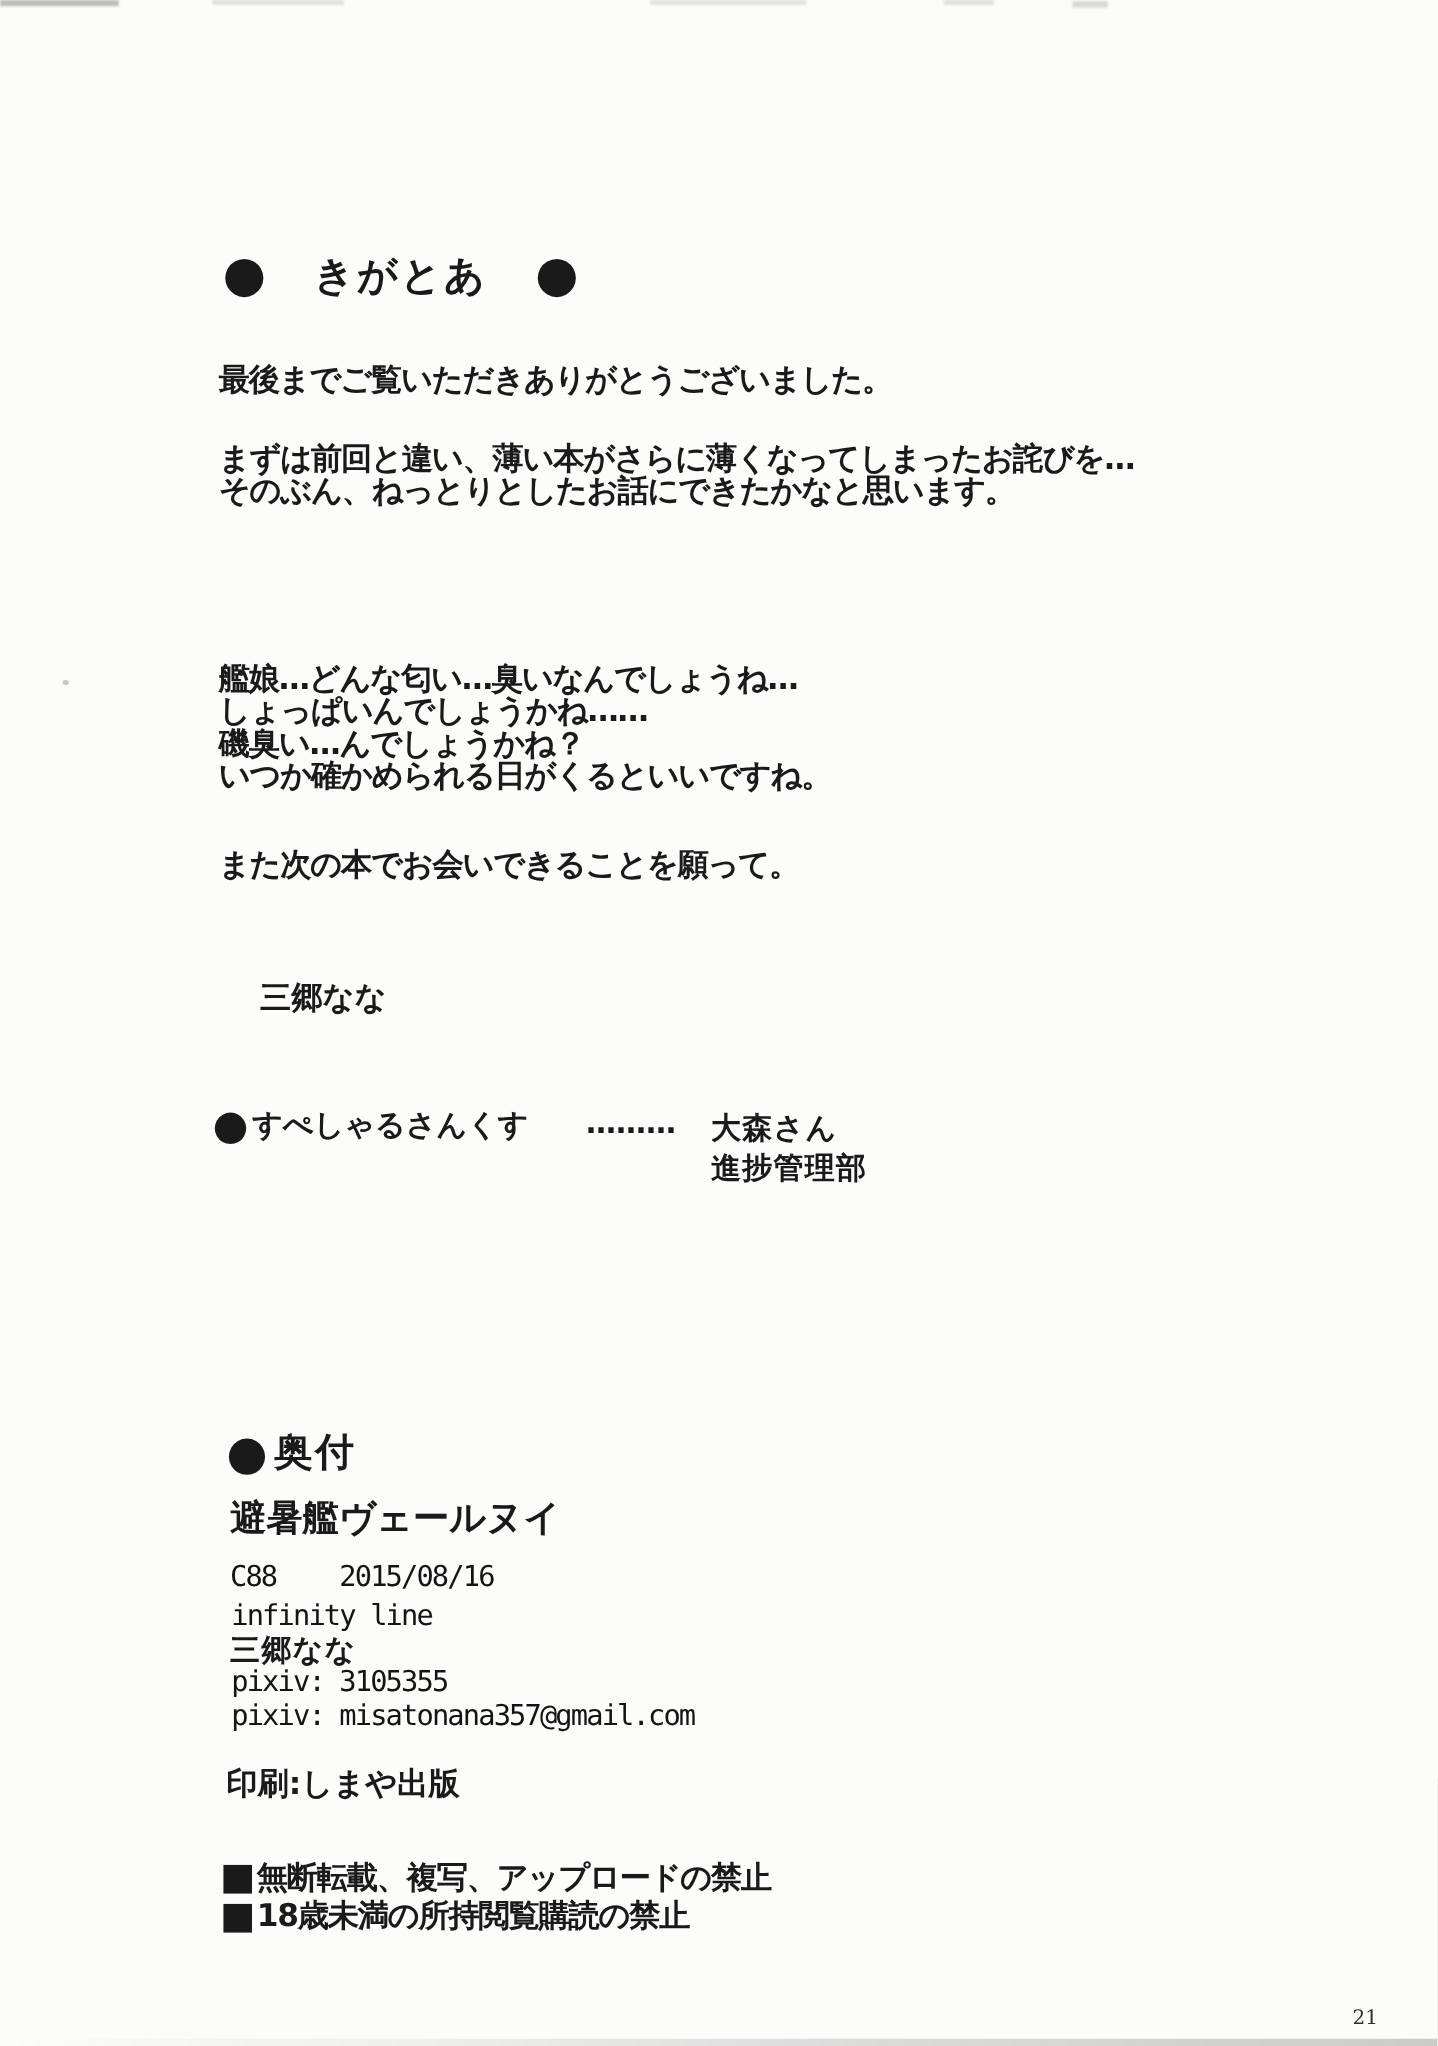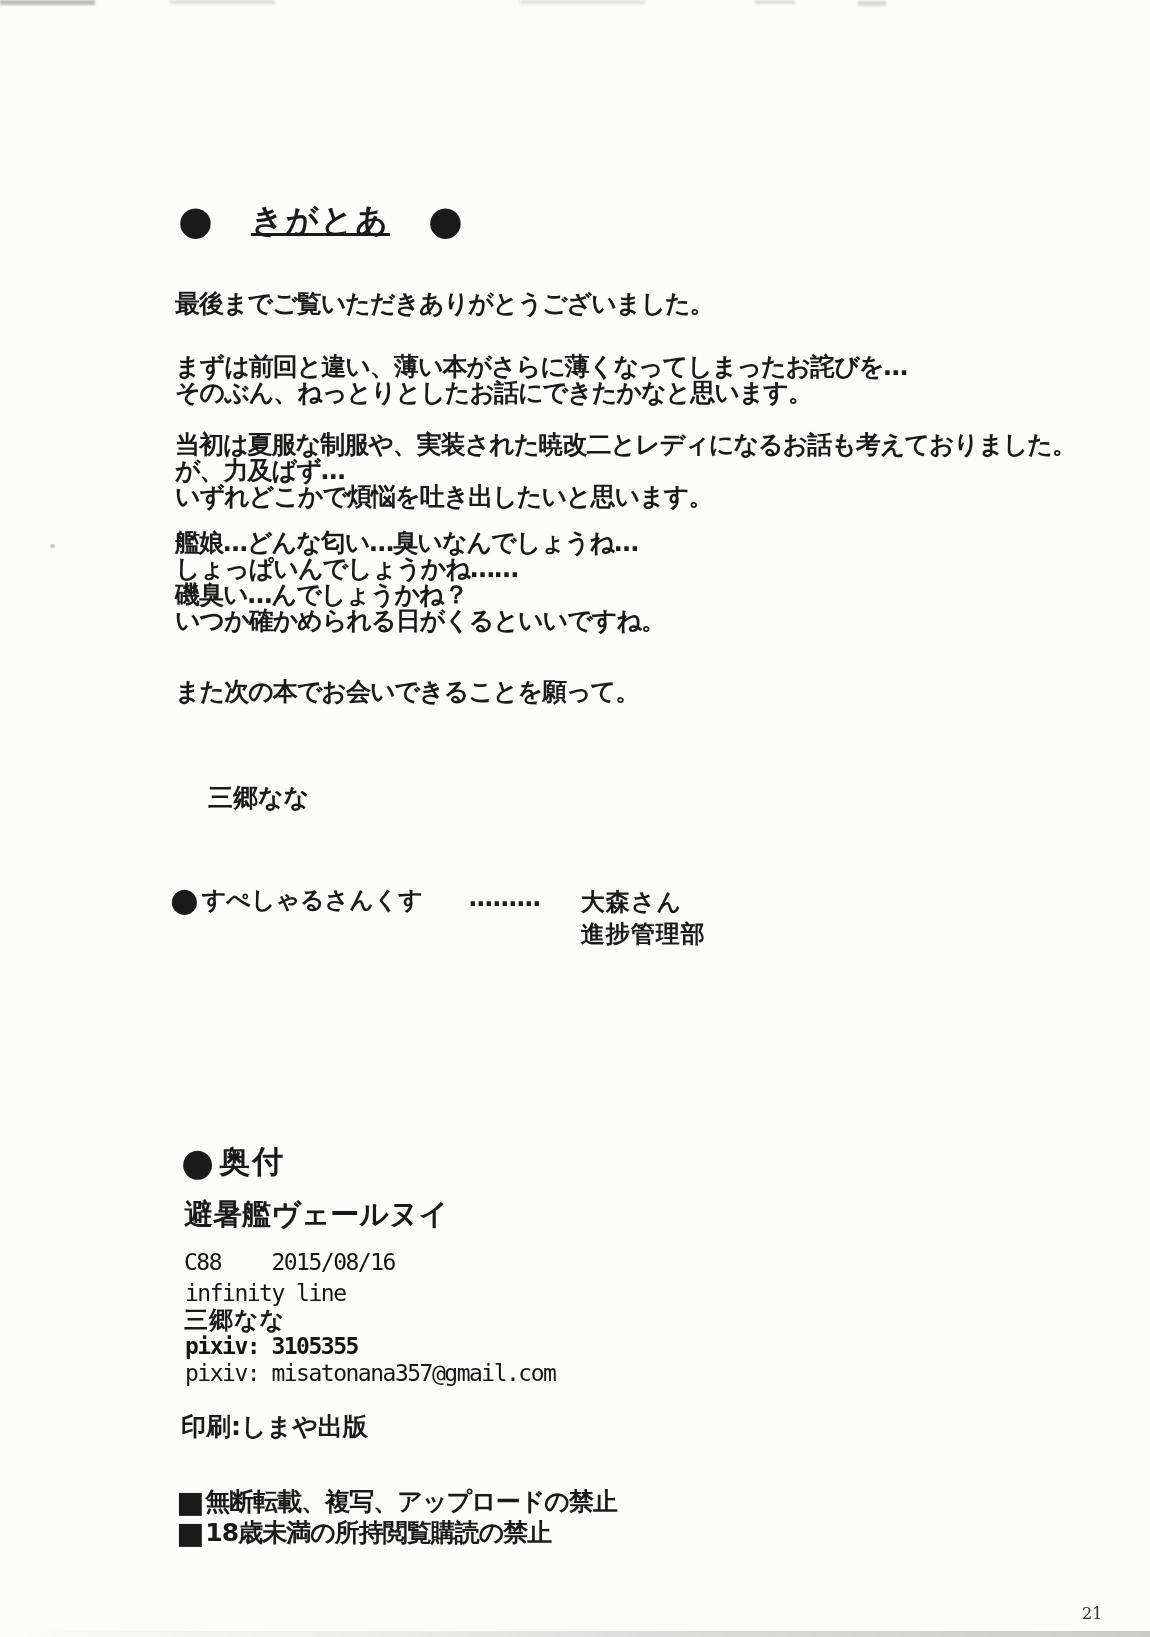--- a/index.html
+++ b/index.html
@@ -18,52 +18,52 @@
     font-family: "DejaVu Sans Mono", monospace;
     font-weight: 400;
     font-size: 23px;
     letter-spacing: -1.5px;
     color: #141414;
   }
 
   
   .afterword-title { top: 200px; left: 178px; display: flex; align-items: center; gap: 38px; }
   .afterword-title .big-bullet { font-size: 40px; line-height: 40px; }
-  .afterword-title .title-text { font-size: 32px; letter-spacing: 2px; line-height: 40px; text-decoration: underline; }
+  .afterword-title .title-text { font-size: 32px; letter-spacing: 2px; line-height: 40px; }
 
   
   .para { left: 175px; font-size: 25px; line-height: 26px; letter-spacing: -1px; }
   .para .line { display: block; }
   .para-1 { top: 279px; margin-top: 12px; }
   .para-2 { top: 329px; }
   .para-3 { top: 407px; }
   .para-4 { top: 505px; }
   .para-5 { top: 654px; }
 
   .signature { top: 781px; left: 208px; font-size: 25px; letter-spacing: 0; }
 
   
   .thanks { top: 883px; left: 170px; display: flex; align-items: flex-start; }
   .thanks-label { display: flex; align-items: center; }
   .thanks-label .mid-bullet { font-size: 33px; line-height: 33px; }
   .thanks-label .label-text { font-size: 24px; letter-spacing: 0; margin-left: 3px; }
   .leader-dots { font-size: 24px; margin-left: 46px; margin-top: 1px; letter-spacing: 0; }
-  .thanks-names { margin-left: 40px; margin-top: 3px; font-size: 24px; line-height: 32px; letter-spacing: 1px; }
+  .thanks-names { margin-left: 28px; margin-top: 3px; font-size: 24px; line-height: 32px; letter-spacing: 1px; }
   .thanks-names .name { display: block; }
 
   
   .colophon-heading { top: 1141px; left: 181px; display: flex; align-items: center; gap: 5px; }
   .colophon-heading .mid-bullet { font-size: 38px; line-height: 38px; }
   .colophon-heading .heading-text { font-size: 31px; letter-spacing: 2px; }
   .book-title { top: 1195px; left: 184px; font-size: 29px; letter-spacing: 0; }
   .event-line { top: 1249px; left: 184px; }
   .event-line .date { margin-left: 38px; margin-top: 36px; }
   .circle-line { top: 1280px; left: 185px; }
   .author-line { top: 1304px; left: 184px; font-size: 24px; letter-spacing: 1px; }
-  .pixiv-line { top: 1333px; left: 185px; font-weight: bold; }
+  .pixiv-line { top: 1333px; left: 185px; }
   .mail-line { top: 1360px; left: 185px; }
   .printer-line { top: 1410px; left: 181px; font-size: 25px; letter-spacing: 0; }
 
   
   .notices { top: 1486px; left: 176px; }
   .notice-row { display: flex; align-items: center; height: 31px; }
   .notice-row .sq-marker { font-size: 30px; line-height: 30px; margin-right: 1px; }
   .notice-row .notice-text { font-size: 25px; letter-spacing: -1px; }
 
   .page-number { top: 1604px; left: 1082px; font-family: "DejaVu Serif", serif; font-size: 16px; color: #2e2e2e; font-weight: 400; }
@@ -104,25 +104,20 @@
 
   <p class="abs jp para para-1">
     <span class="line">最後までご覧いただきありがとうございました。</span>
   </p>
 
   <p class="abs jp para para-2">
     <span class="line">まずは前回と違い、薄い本がさらに薄くなってしまったお詫びを…</span>
     <span class="line">そのぶん、ねっとりとしたお話にできたかなと思います。</span>
   </p>
 
-  <p class="abs jp para para-3">
-    <span class="line">当初は夏服な制服や、実装された暁改二とレディになるお話も考えておりました。</span>
-    <span class="line">が、力及ばず…</span>
-    <span class="line">いずれどこかで煩悩を吐き出したいと思います。</span>
-  </p>
 
   <p class="abs jp para para-4">
     <span class="line">艦娘…どんな匂い…臭いなんでしょうね…</span>
     <span class="line">しょっぱいんでしょうかね……</span>
     <span class="line">磯臭い…んでしょうかね？</span>
     <span class="line">いつか確かめられる日がくるといいですね。</span>
   </p>
 
   <p class="abs jp para para-5">
     <span class="line">また次の本でお会いできることを願って。</span>

